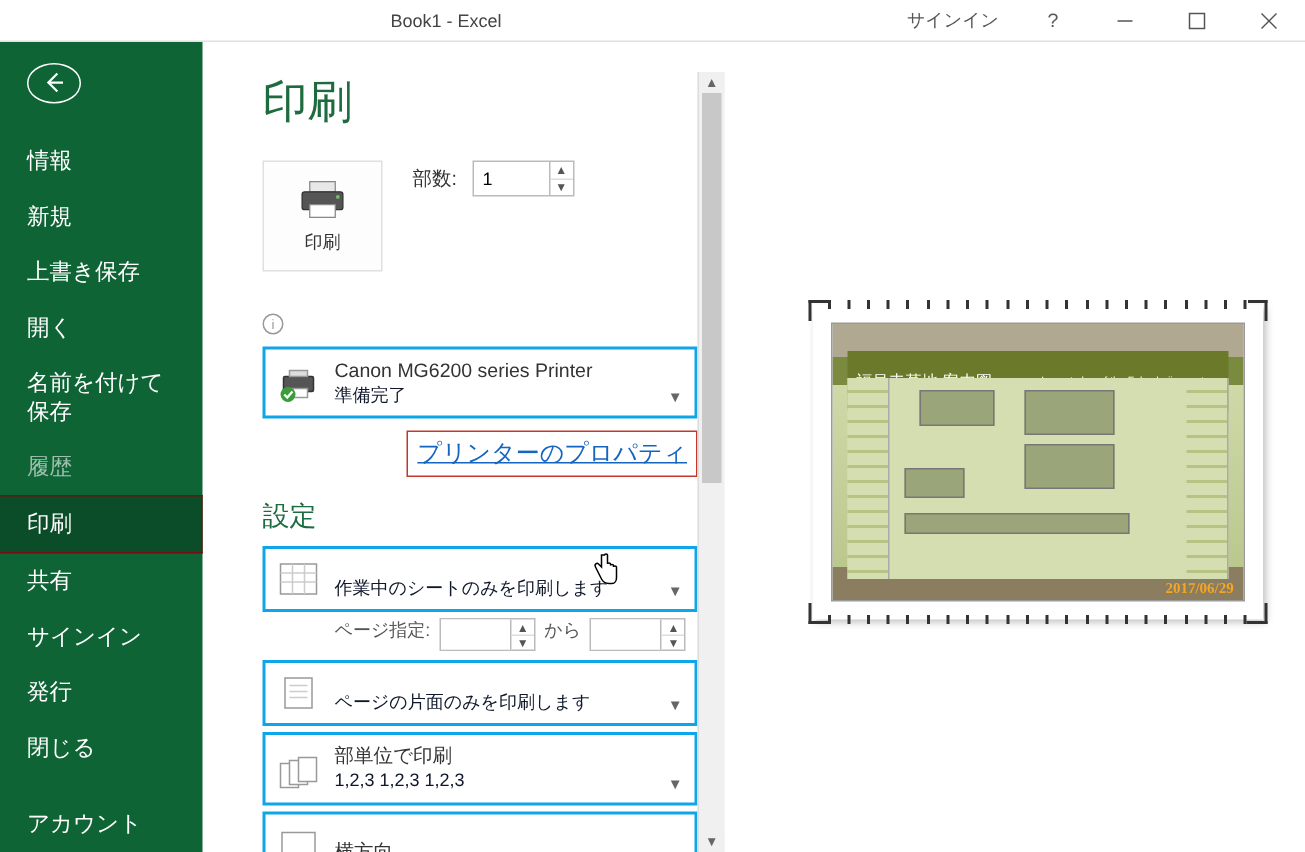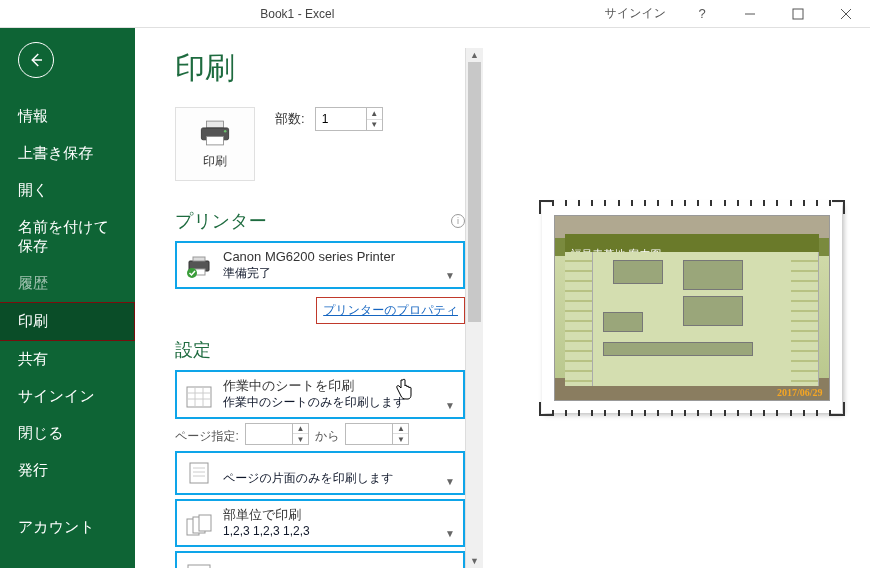--- a/index.html
+++ b/index.html
@@ -44,24 +44,24 @@
 
 .dropdown { border: 2px solid #0ea5e9; padding: 6px 8px; display: flex; align-items: flex-end; gap: 10px; background: #fff; margin-bottom: 4px; cursor: pointer; min-height: 42px; }
 .dropdown.tall { min-height: 46px; }
 .dd-icon { width: 28px; height: 28px; flex-shrink: 0; display: flex; align-items: center; justify-content: center; }
 .dd-text { flex: 1; line-height: 1.3; }
 .dd-title { color: #333; font-size: 13px; }
 .dd-sub { color: #0f172a; font-size: 12px; }
 .dd-arrow { color: #666; font-size: 10px; }
 
 .printer-props { text-align: right; margin: 4px 0 14px 0; border: 1px solid #c0392b; padding: 4px 6px; display: inline-block; float: right; }
-.printer-props a { color: #1565c0; font-size: 12px; text-decoration: underline; cursor: pointer; }
+.printer-props a { color: #1565c0; font-size: 16px; text-decoration: underline; cursor: pointer; }
 .clearfix::after { content: ""; display: table; clear: both; }
 
-.page-range { display: flex; align-items: flex-end; gap: 6px; margin-bottom: 6px; }
+.page-range { display: flex; align-items: flex-start; gap: 6px; margin-bottom: 6px; margin-left: 48px; }
 .page-range label { font-size: 12px; color: #555; }
 .page-range .spinner { height: 22px; }
 .page-range .spinner input { width: 46px; }
 
 .scrollbar { width: 18px; background: #f0f0f0; border-left: 1px solid #ddd; position: relative; }
 .scroll-thumb { position: absolute; top: 14px; left: 2px; right: 2px; height: 260px; background: #c8c8c8; }
 .scroll-arrow { position: absolute; left: 0; right: 0; height: 14px; display: flex; align-items: center; justify-content: center; font-size: 9px; color: #666; background: #f0f0f0; }
 .scroll-arrow.up { top: 0; }
 .scroll-arrow.down { bottom: 0; }
 
@@ -114,29 +114,30 @@
 
 <div class="main">
   <div class="sidebar">
     <div class="back-btn">
       <svg viewBox="0 0 24 24">
           <path d="M15 4l-8 8 8 8" fill="none" stroke="#fff" stroke-width="2"></path>
           <line x1="7" y1="12" x2="20" y2="12" stroke="#fff" stroke-width="2"></line>
         </svg>
     </div>
     <div class="nav-item">情報</div>
+    <div class="nav-item">新規</div>
     <div class="nav-item">上書き保存</div>
     <div class="nav-item">開く</div>
     <div class="nav-item">名前を付けて保存</div>
     <div class="nav-item disabled">履歴</div>
     <div class="nav-item active">印刷</div>
     <div class="nav-item">共有</div>
     <div class="nav-item">サインイン</div>
+    <div class="nav-item">発行</div>
     <div class="nav-item">閉じる</div>
-    <div class="nav-item">発行</div>
     <div class="nav-sep"></div>
     <div class="nav-item">アカウント</div>
   </div>
 
   <div class="content">
     <div class="col-settings">
       <div class="page-title">印刷</div>
 
       <div class="print-row">
         <div class="print-btn">
@@ -154,21 +155,20 @@
             <input type="text" value="1" style="">
             <div class="spinner-btns">
               <div class="spinner-up">▲</div>
               <div class="spinner-down">▼</div>
             </div>
           </div>
         </div>
       </div>
 
       <div class="section-title">
-        <span>プリンター</span>
         <span class="info-circle">i</span>
       </div>
       <div class="dropdown tall">
         <div class="dd-icon">
           <svg width="28" height="24" viewBox="0 0 28 24">
             <rect x="4" y="6" width="20" height="10" rx="1" fill="#555" stroke="#333"></rect>
             <rect x="8" y="2" width="12" height="4" fill="#ddd" stroke="#999"></rect>
             <rect x="8" y="14" width="12" height="6" fill="#fff" stroke="#999"></rect>
             <circle cx="7" cy="18" r="5" fill="#3a9d3a"></circle>
             <path d="M4.5 18 l2 2 l3.5 -4" stroke="#fff" stroke-width="1.5" fill="none"></path>
@@ -197,21 +197,20 @@
         <div class="dd-icon">
           <svg width="26" height="22">
               <rect x="1" y="1" width="24" height="20" fill="#fff" stroke="#999"></rect>
               <line x1="1" y1="7" x2="25" y2="7" stroke="#ccc"></line>
               <line x1="1" y1="13" x2="25" y2="13" stroke="#ccc"></line>
               <line x1="9" y1="1" x2="9" y2="21" stroke="#ccc"></line>
               <line x1="17" y1="1" x2="17" y2="21" stroke="#ccc"></line>
             </svg>
         </div>
         <div class="dd-text">
-          <div class="dd-title">作業中のシートを印刷</div>
           <div class="dd-sub">作業中のシートのみを印刷します</div>
         </div>
         <div class="dd-arrow">▼</div>
       </div>
 
       <div class="page-range">
         <label>ページ指定:</label>
         <div class="spinner">
           <input type="text" value="" style="">
           <div class="spinner-btns">

